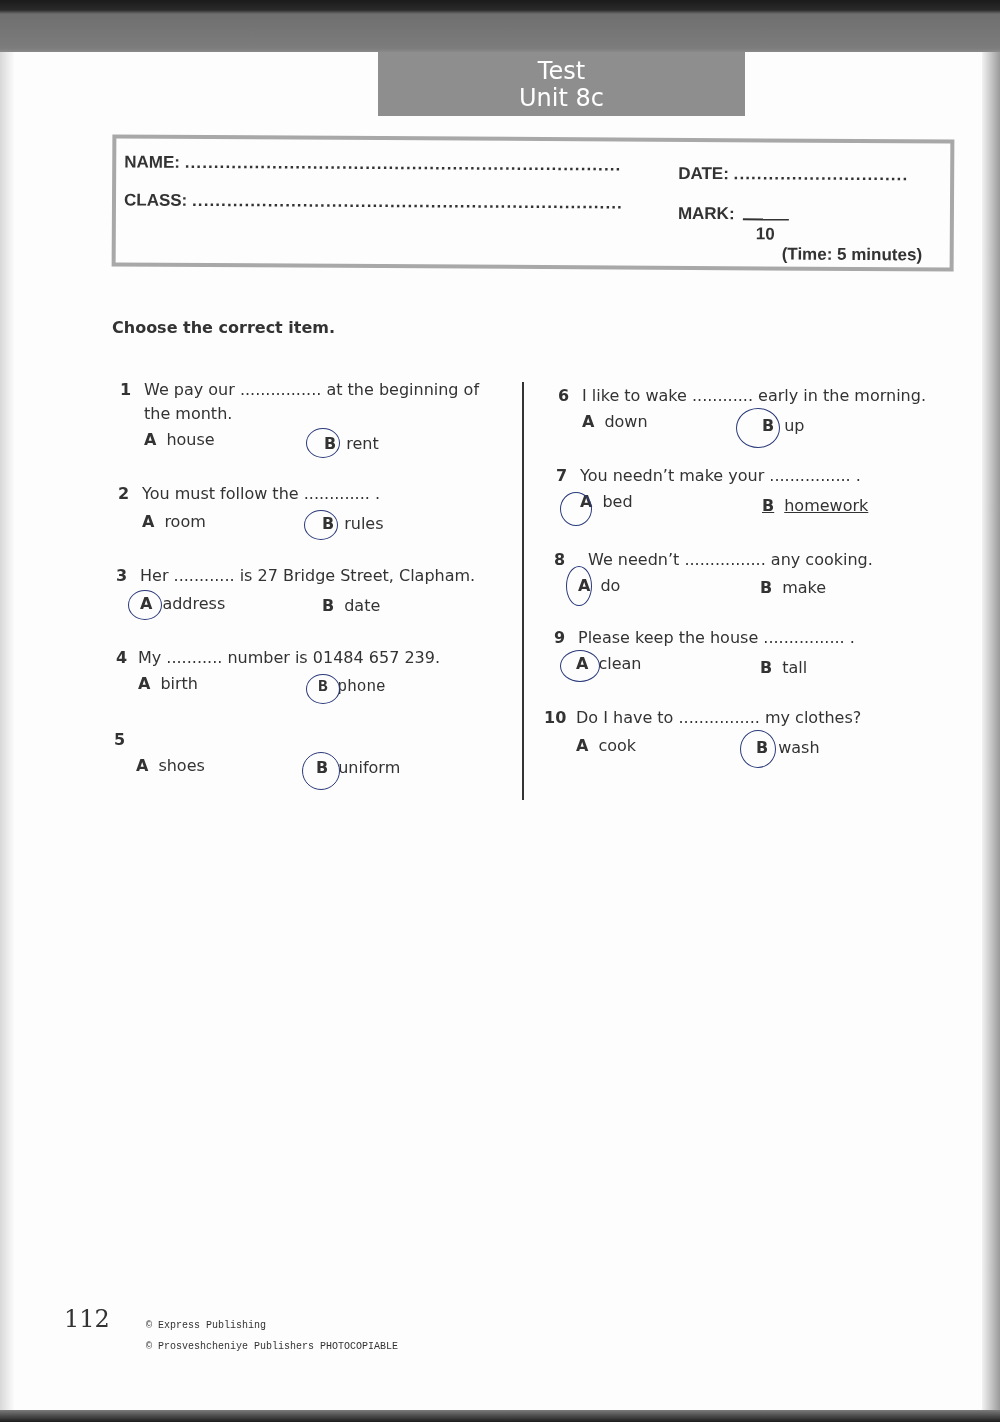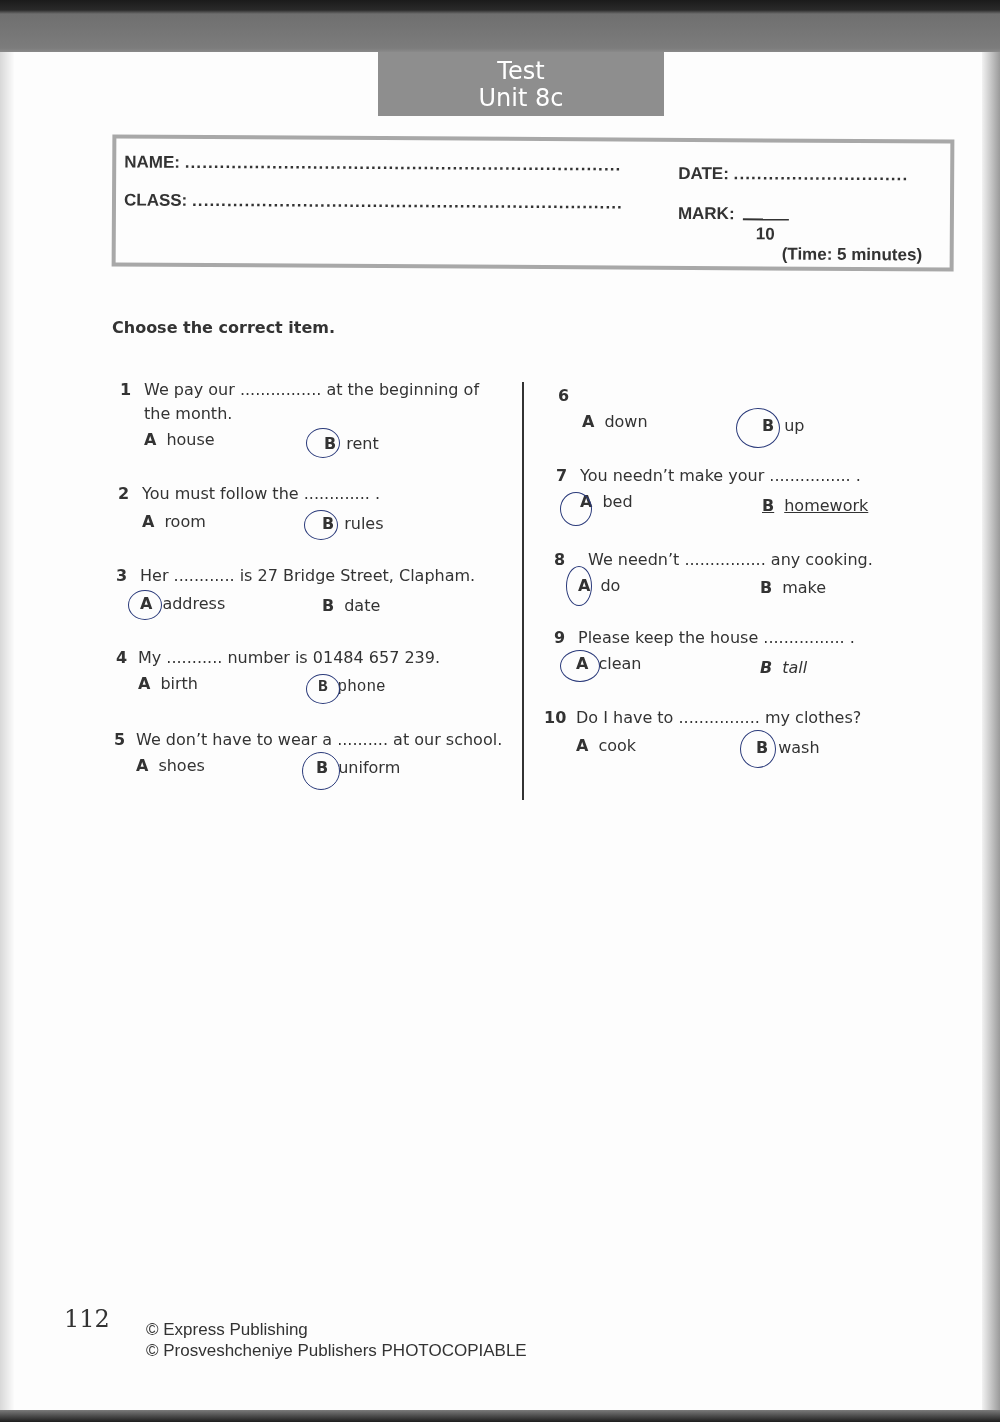--- a/index.html
+++ b/index.html
@@ -19,21 +19,21 @@
   }
   .scan-left {
     position:absolute; left:0; top:52px; width:14px; height:1360px;
     background:linear-gradient(90deg,#d8d8d8,#fbfbfb);
   }
   .scan-bottom {
     position:absolute; left:0; bottom:0; width:1000px; height:12px;
     background:linear-gradient(#7a7a7a,#1d1d1d);
   }
   .title-banner {
-    position:absolute; left:378px; top:52px; width:286px; height:64px;
+    position:absolute; left:378px; top:52px; width:367px; height:64px;
     background:#8e8e8e; color:#fff; text-align:center;
     font-family:"DejaVu Sans", sans-serif; font-size:24px; line-height:27px;
     padding-top:6px; box-sizing:border-box;
   }
   .info-box {
     position:absolute; left:112px; top:137px; width:842px; height:132px;
     border:4px solid #a8a8a8; box-sizing:border-box;
     transform:rotate(0.35deg);
     font-family:"Liberation Sans", sans-serif; font-weight:bold; font-size:17px; color:#333;
   }
@@ -61,21 +61,21 @@
   .q .opt .letter { font-weight:bold; margin-right:10px; }
   .circle {
     position:absolute; border:1.6px solid #2a3a7a; border-radius:50%;
     width:34px; height:30px; box-sizing:border-box;
   }
   .page-num {
     position:absolute; left:64px; top:1305px;
     font-family:"DejaVu Serif", serif; font-size:24px; color:#333;
   }
   .copyright {
-    position:absolute; left:146px; font-family:Liberation Sans, sans-serif; font-size:17px; color:#333;
+    position:absolute; left:146px; font-family:Liberation Mono, monospace; font-size:10px; color:#333;
   }
 </style>
 </head>
 <body>
 
 <div class="scan-top"></div>
 <div class="scan-left"></div>
 <div class="scan-right"></div>
 <div class="scan-bottom"></div>
 
@@ -137,28 +137,28 @@
 <div class="q" style="left:116px;top:648px;width:400px;height:60px;">
   <span class="num">4</span>
   <span class="stem" style="left:22px;">My ........... number is 01484 657 239.</span>
   <span class="opt" style="left:22px;top:26px;"><span class="letter">A</span><span>birth</span></span>
   <span class="opt" style="left:202px;top:30px;font-family:Liberation Mono, monospace;"><span class="letter">B</span><span>phone</span></span>
   <span class="circle" style="left:190px;top:26px;"></span>
 </div>
 
 <div class="q" style="left:114px;top:730px;width:400px;height:60px;">
   <span class="num">5</span>
-  <span class="stem" style="left:22px;">We don’t have to wear a .......... at our school.</span>
   <span class="opt" style="left:22px;top:26px;"><span class="letter">A</span><span>shoes</span></span>
   <span class="opt" style="left:202px;top:28px;"><span class="letter">B</span><span>uniform</span></span>
   <span class="circle" style="left:188px;top:22px;width:38px;height:38px;"></span>
 </div>
 
 <div class="q" style="left:558px;top:386px;width:400px;height:60px;">
   <span class="num">6</span>
+  <span class="stem" style="left:24px;">I like to wake ............ early in the morning.</span>
   <span class="opt" style="left:24px;top:26px;"><span class="letter">A</span><span>down</span></span>
   <span class="opt" style="left:204px;top:30px;"><span class="letter">B</span><span>up</span></span>
   <span class="circle" style="left:178px;top:22px;width:44px;height:40px;"></span>
 </div>
 
 <div class="q" style="left:556px;top:466px;width:400px;height:60px;">
   <span class="num">7</span>
   <span class="stem" style="left:24px;">You needn’t make your ................ .</span>
   <span class="opt" style="left:24px;top:26px;"><span class="letter">A</span><span>bed</span></span>
   <span class="opt" style="left:206px;top:30px;text-decoration:underline;"><span class="letter">B</span><span>homework</span></span>
@@ -170,21 +170,21 @@
   <span class="stem" style="left:34px;">We needn’t ................ any cooking.</span>
   <span class="opt" style="left:24px;top:26px;"><span class="letter">A</span><span>do</span></span>
   <span class="opt" style="left:206px;top:28px;"><span class="letter">B</span><span>make</span></span>
   <span class="circle" style="left:12px;top:16px;width:26px;height:40px;"></span>
 </div>
 
 <div class="q" style="left:554px;top:628px;width:400px;height:60px;">
   <span class="num">9</span>
   <span class="stem" style="left:24px;">Please keep the house ................  .</span>
   <span class="opt" style="left:22px;top:26px;"><span class="letter">A</span><span>clean</span></span>
-  <span class="opt" style="left:206px;top:30px;font-style:italic;"><span class="letter">B</span><span>tall</span></span>
+  <span class="opt" style="left:206px;top:30px;"><span class="letter">B</span><span>tall</span></span>
   <span class="circle" style="left:6px;top:22px;width:40px;height:32px;"></span>
 </div>
 
 <div class="q" style="left:544px;top:708px;width:400px;height:60px;">
   <span class="num">10</span>
   <span class="stem" style="left:32px;">Do I have to ................ my clothes?</span>
   <span class="opt" style="left:32px;top:28px;"><span class="letter">A</span><span>cook</span></span>
   <span class="opt" style="left:212px;top:30px;"><span class="letter">B</span><span>wash</span></span>
   <span class="circle" style="left:196px;top:22px;width:36px;height:38px;"></span>
 </div>

